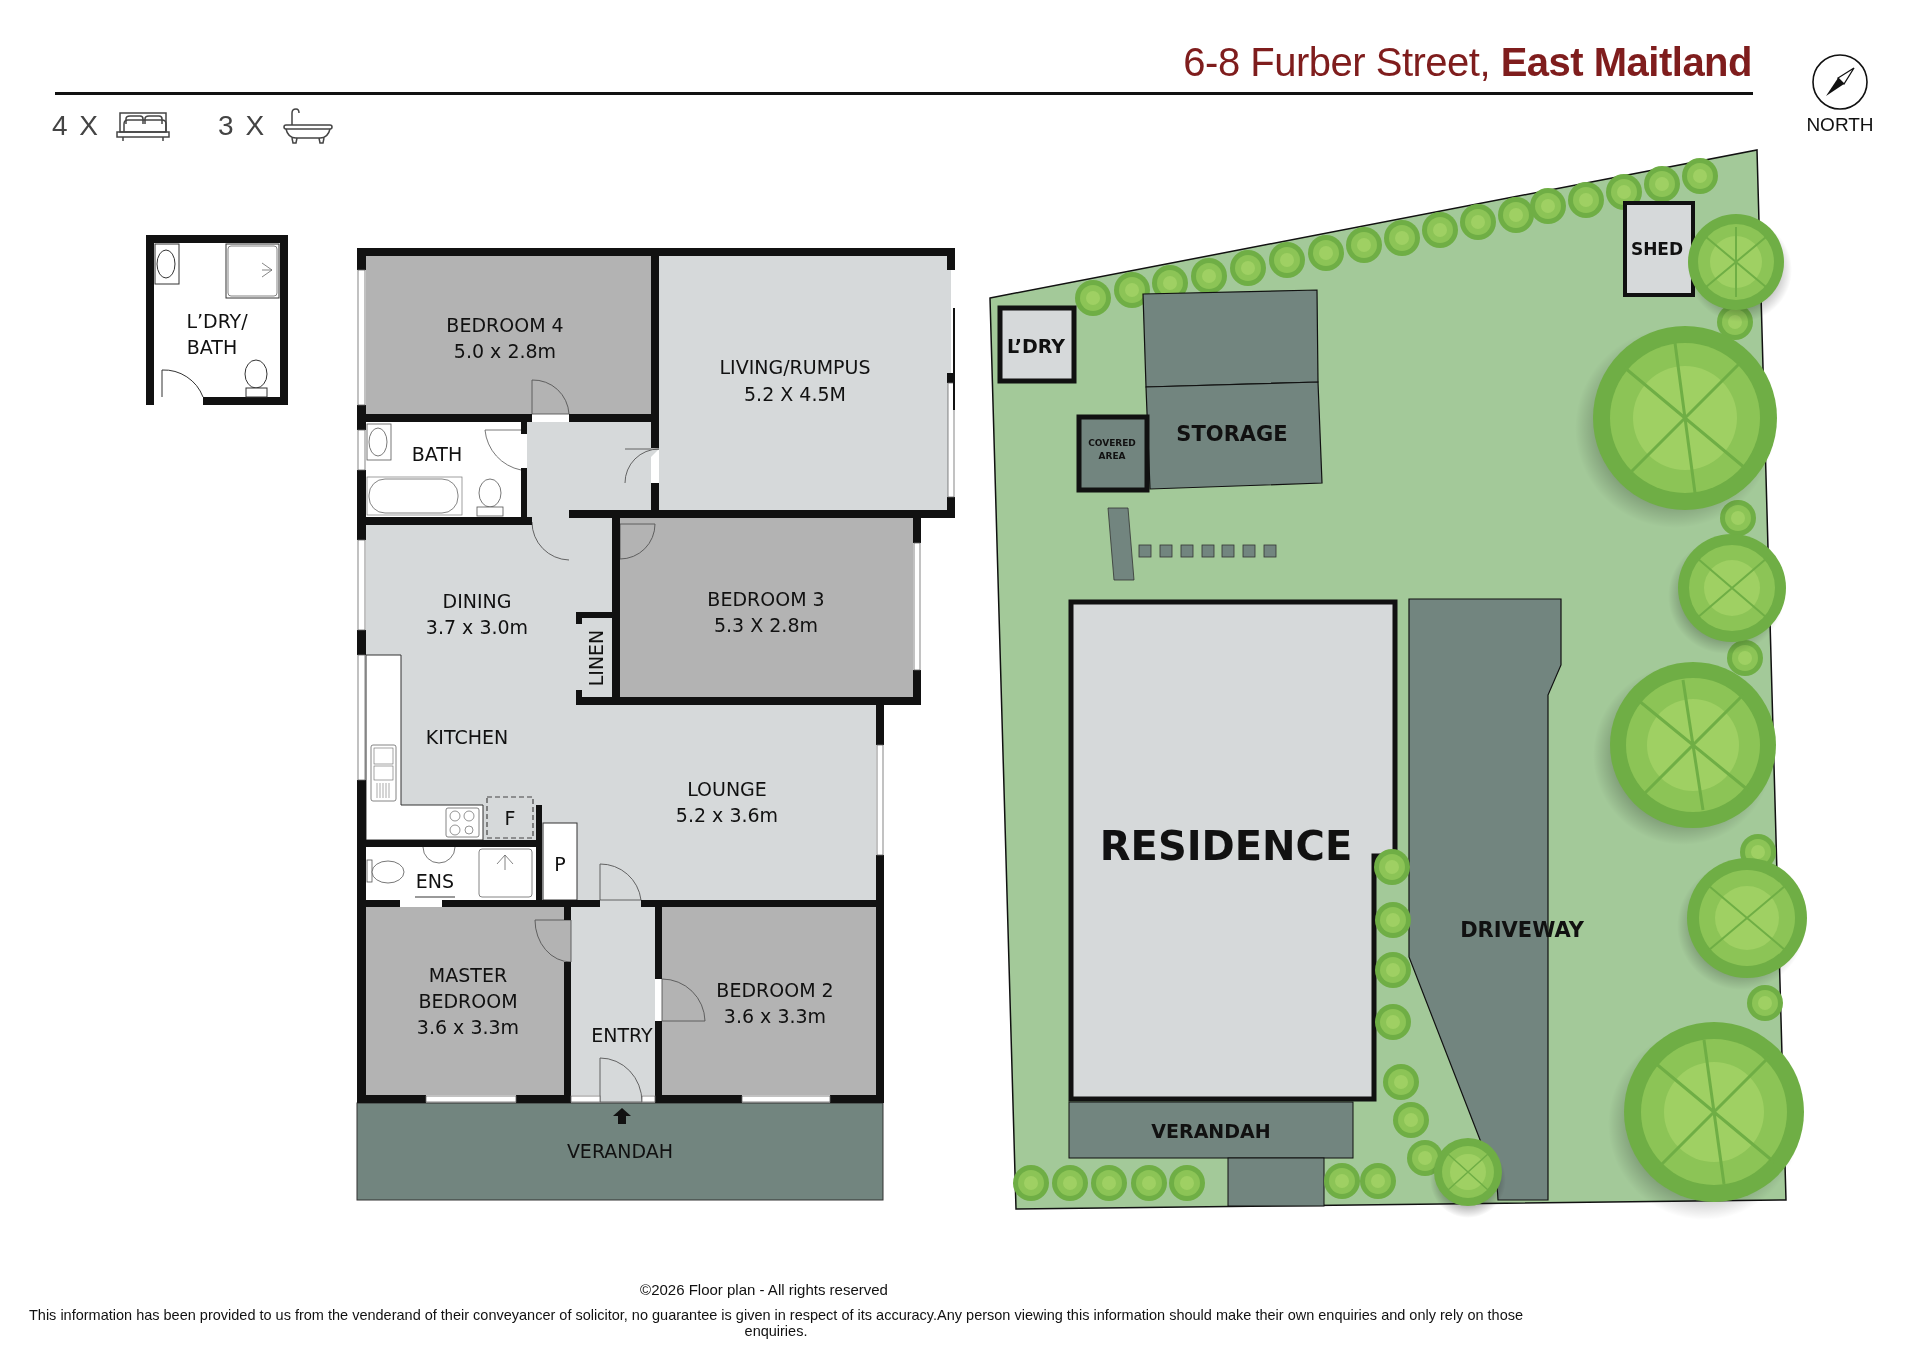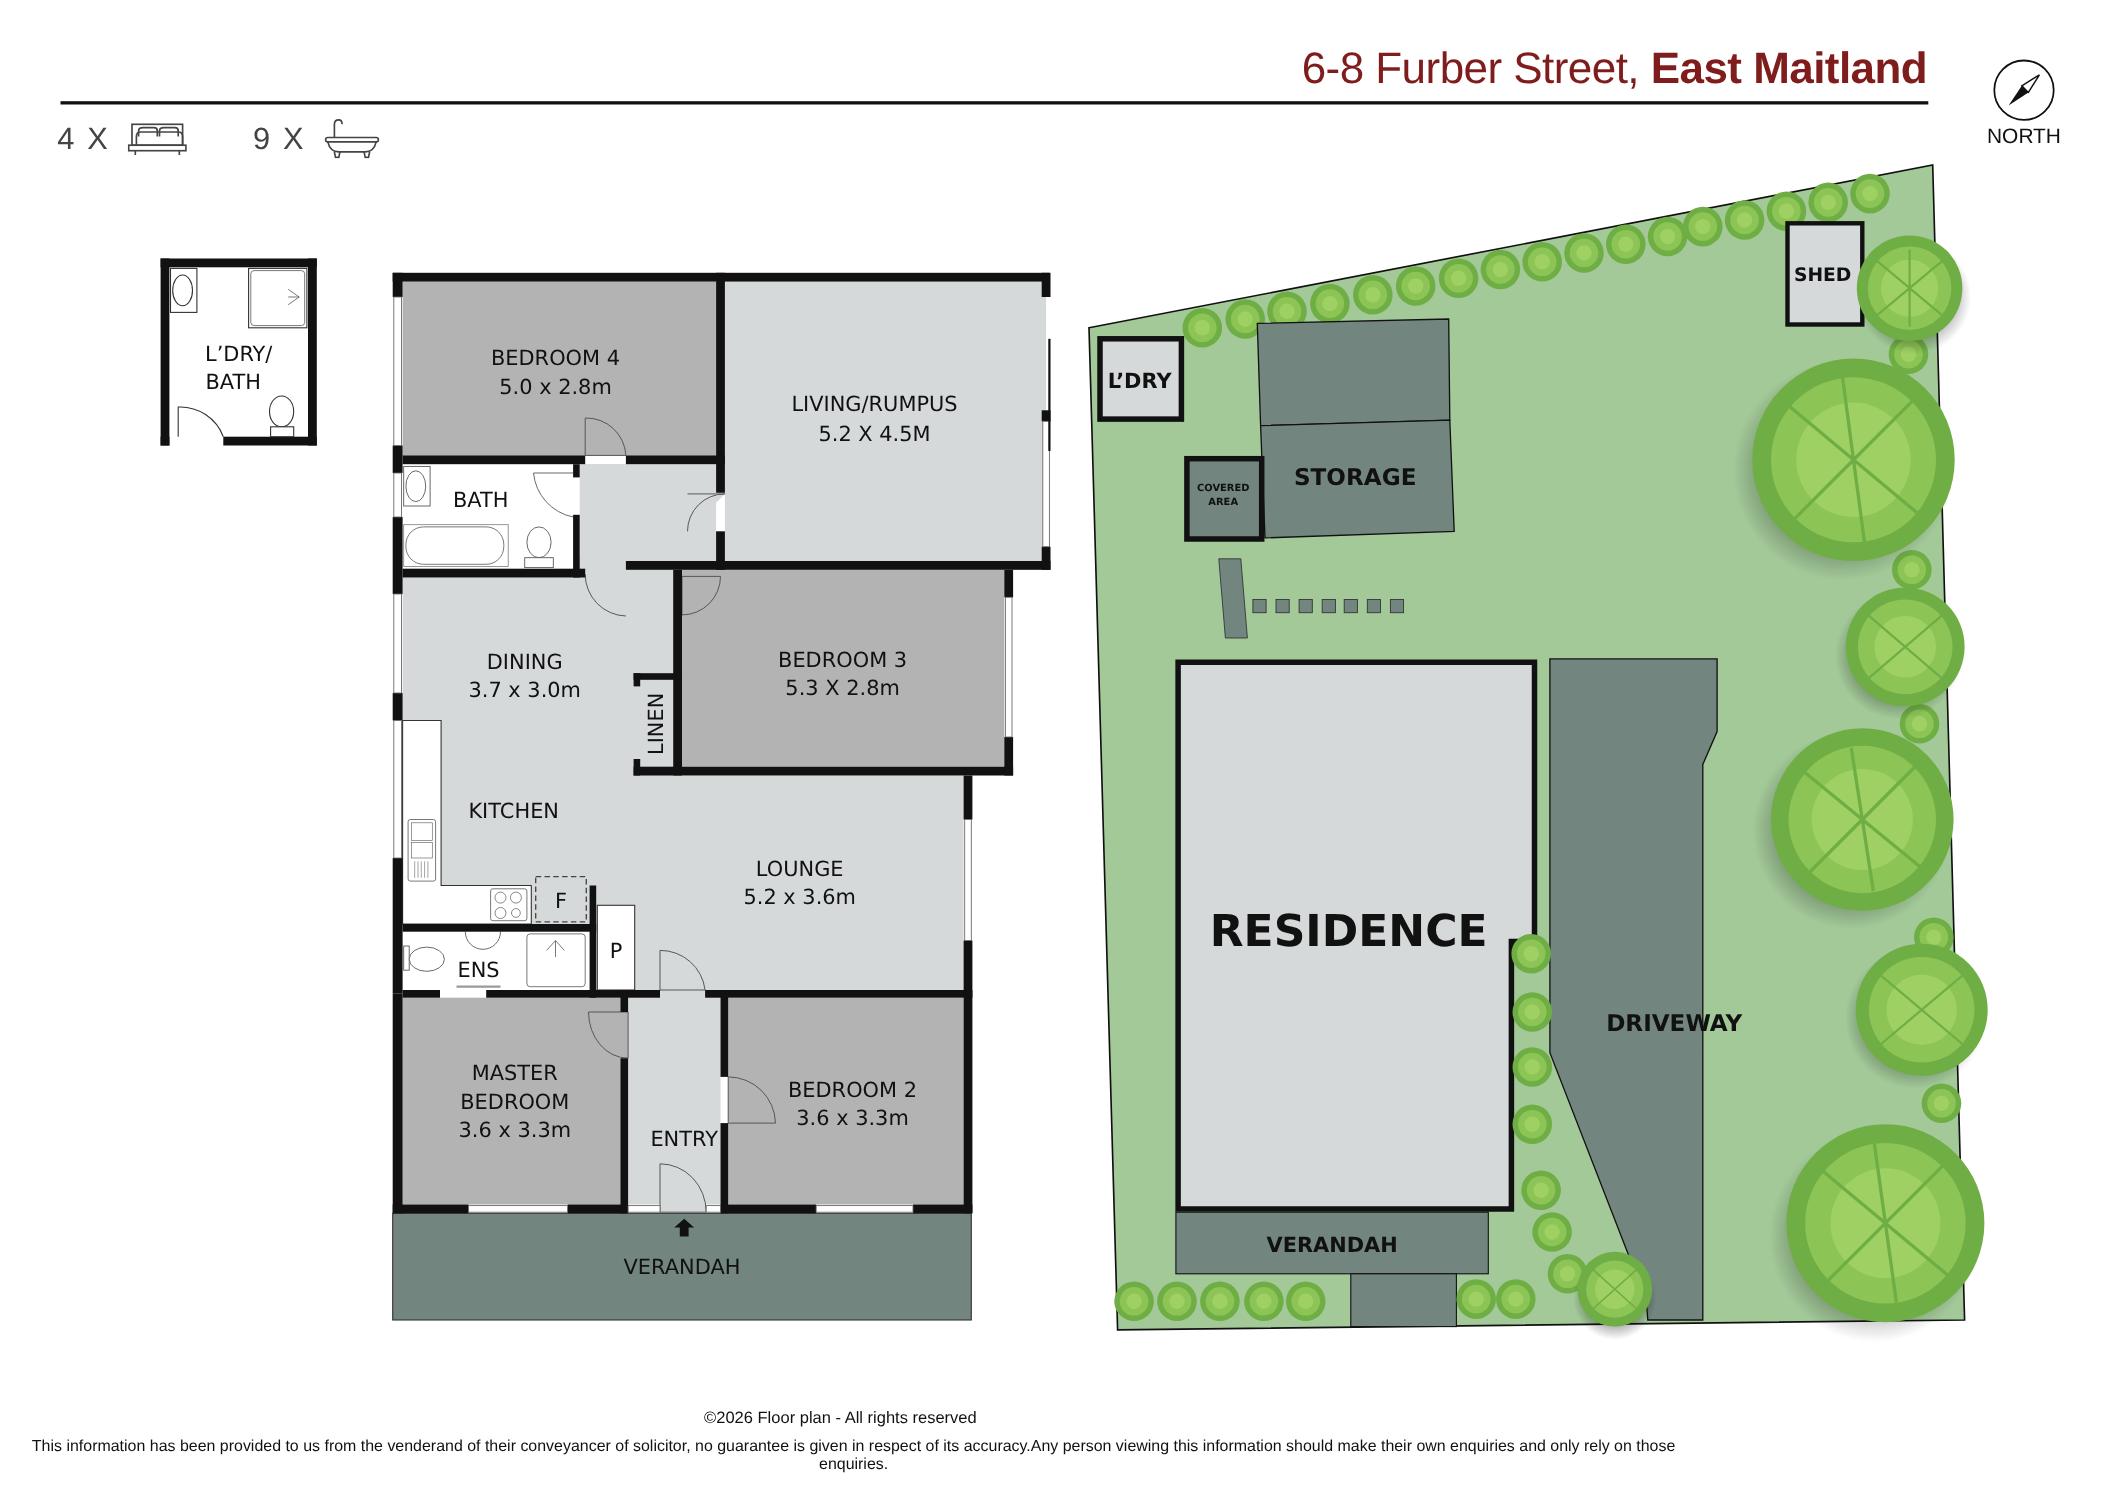--- a/index.html
+++ b/index.html
@@ -1,21 +1,21 @@
 <!DOCTYPE html>
 <html><head>
 <meta charset="utf-8">
 <style>
   html, body { margin:0; padding:0; background:#ffffff; }
   body { width:1920px; height:1358px; position:relative; overflow:hidden; font-family:"DejaVu Sans", sans-serif; color:#111; }
   .abs { position:absolute; }
   .title { right:168px; top:40px; font-family:"Liberation Sans", sans-serif; font-size:40px; white-space:nowrap; letter-spacing:-0.5px; color:#7f1d1d; }
   .title b { font-weight:700; }
   .rule { left:55px; top:92px; width:1698px; height:3px; background:#111; }
-  .counts { left:52px; top:108px; height:36px; display:flex; align-items:center; gap:12px; font-family:"Liberation Sans", sans-serif; font-size:28px; font-weight:300; color:#444; }
+  .counts { left:52px; top:108px; height:36px; display:flex; align-items:center; gap:0; font-family:"Liberation Sans", sans-serif; font-size:28px; font-weight:300; color:#444; }
   .count-group { display:flex; align-items:center; margin-right:44px; }
   .count-group span { margin-right:16px; letter-spacing:2px; }
   .north { left:1805px; top:52px; width:70px; text-align:center; }
   .north-label { font-family:"Liberation Sans", sans-serif; font-size:19px; color:#111; margin-top:2px; }
   svg text { font-family:"DejaVu Sans", sans-serif; }
   .footer1 { left:0; width:1528px; top:1281px; text-align:center; font-family:"Liberation Sans", sans-serif; font-size:15px; color:#111; }
   .footer2 { left:0; width:1552px; top:1307px; text-align:center; font-family:"Liberation Sans", sans-serif; font-size:14.5px; color:#111; }
 </style>
 </head>
 <body>
@@ -33,21 +33,21 @@
       <rect x="4" y="3" width="46" height="19" fill="none" stroke="#444" stroke-width="1.5"></rect>
       <path d="M8 22 V14 Q8 10 12 10 H46 Q50 10 50 14 V22" fill="none" stroke="#444" stroke-width="1.5"></path>
       <path d="M10 14 V9 Q10 6 14 6 H24 Q27 6 27 9 V14" fill="none" stroke="#444" stroke-width="1.5"></path>
       <path d="M29 14 V9 Q29 6 33 6 H43 Q46 6 46 9 V14" fill="none" stroke="#444" stroke-width="1.5"></path>
       <rect x="1" y="22" width="52" height="5" fill="none" stroke="#444" stroke-width="1.5"></rect>
       <line x1="7" y1="27" x2="7" y2="31" stroke="#444" stroke-width="1.5"></line>
       <line x1="47" y1="27" x2="47" y2="31" stroke="#444" stroke-width="1.5"></line>
     </svg>
   </div>
   <div class="count-group">
-    <span>9 X</span>
+    <span>3 X</span>
     <svg width="56" height="36" viewBox="0 0 56 36">
       <path d="M10 17 V5 Q10 1 14 1 Q17 1 17 5" fill="none" stroke="#444" stroke-width="1.5"></path>
       <rect x="2" y="17" width="48" height="4" rx="2" fill="none" stroke="#444" stroke-width="1.5"></rect>
       <path d="M4 21 Q6 30 14 30 H38 Q46 30 48 21" fill="none" stroke="#444" stroke-width="1.5"></path>
       <path d="M10 30 L11 35 H14 L15 30" fill="none" stroke="#444" stroke-width="1.5"></path>
       <path d="M37 30 L38 35 H41 L42 30" fill="none" stroke="#444" stroke-width="1.5"></path>
     </svg>
   </div>
 </div>
 

